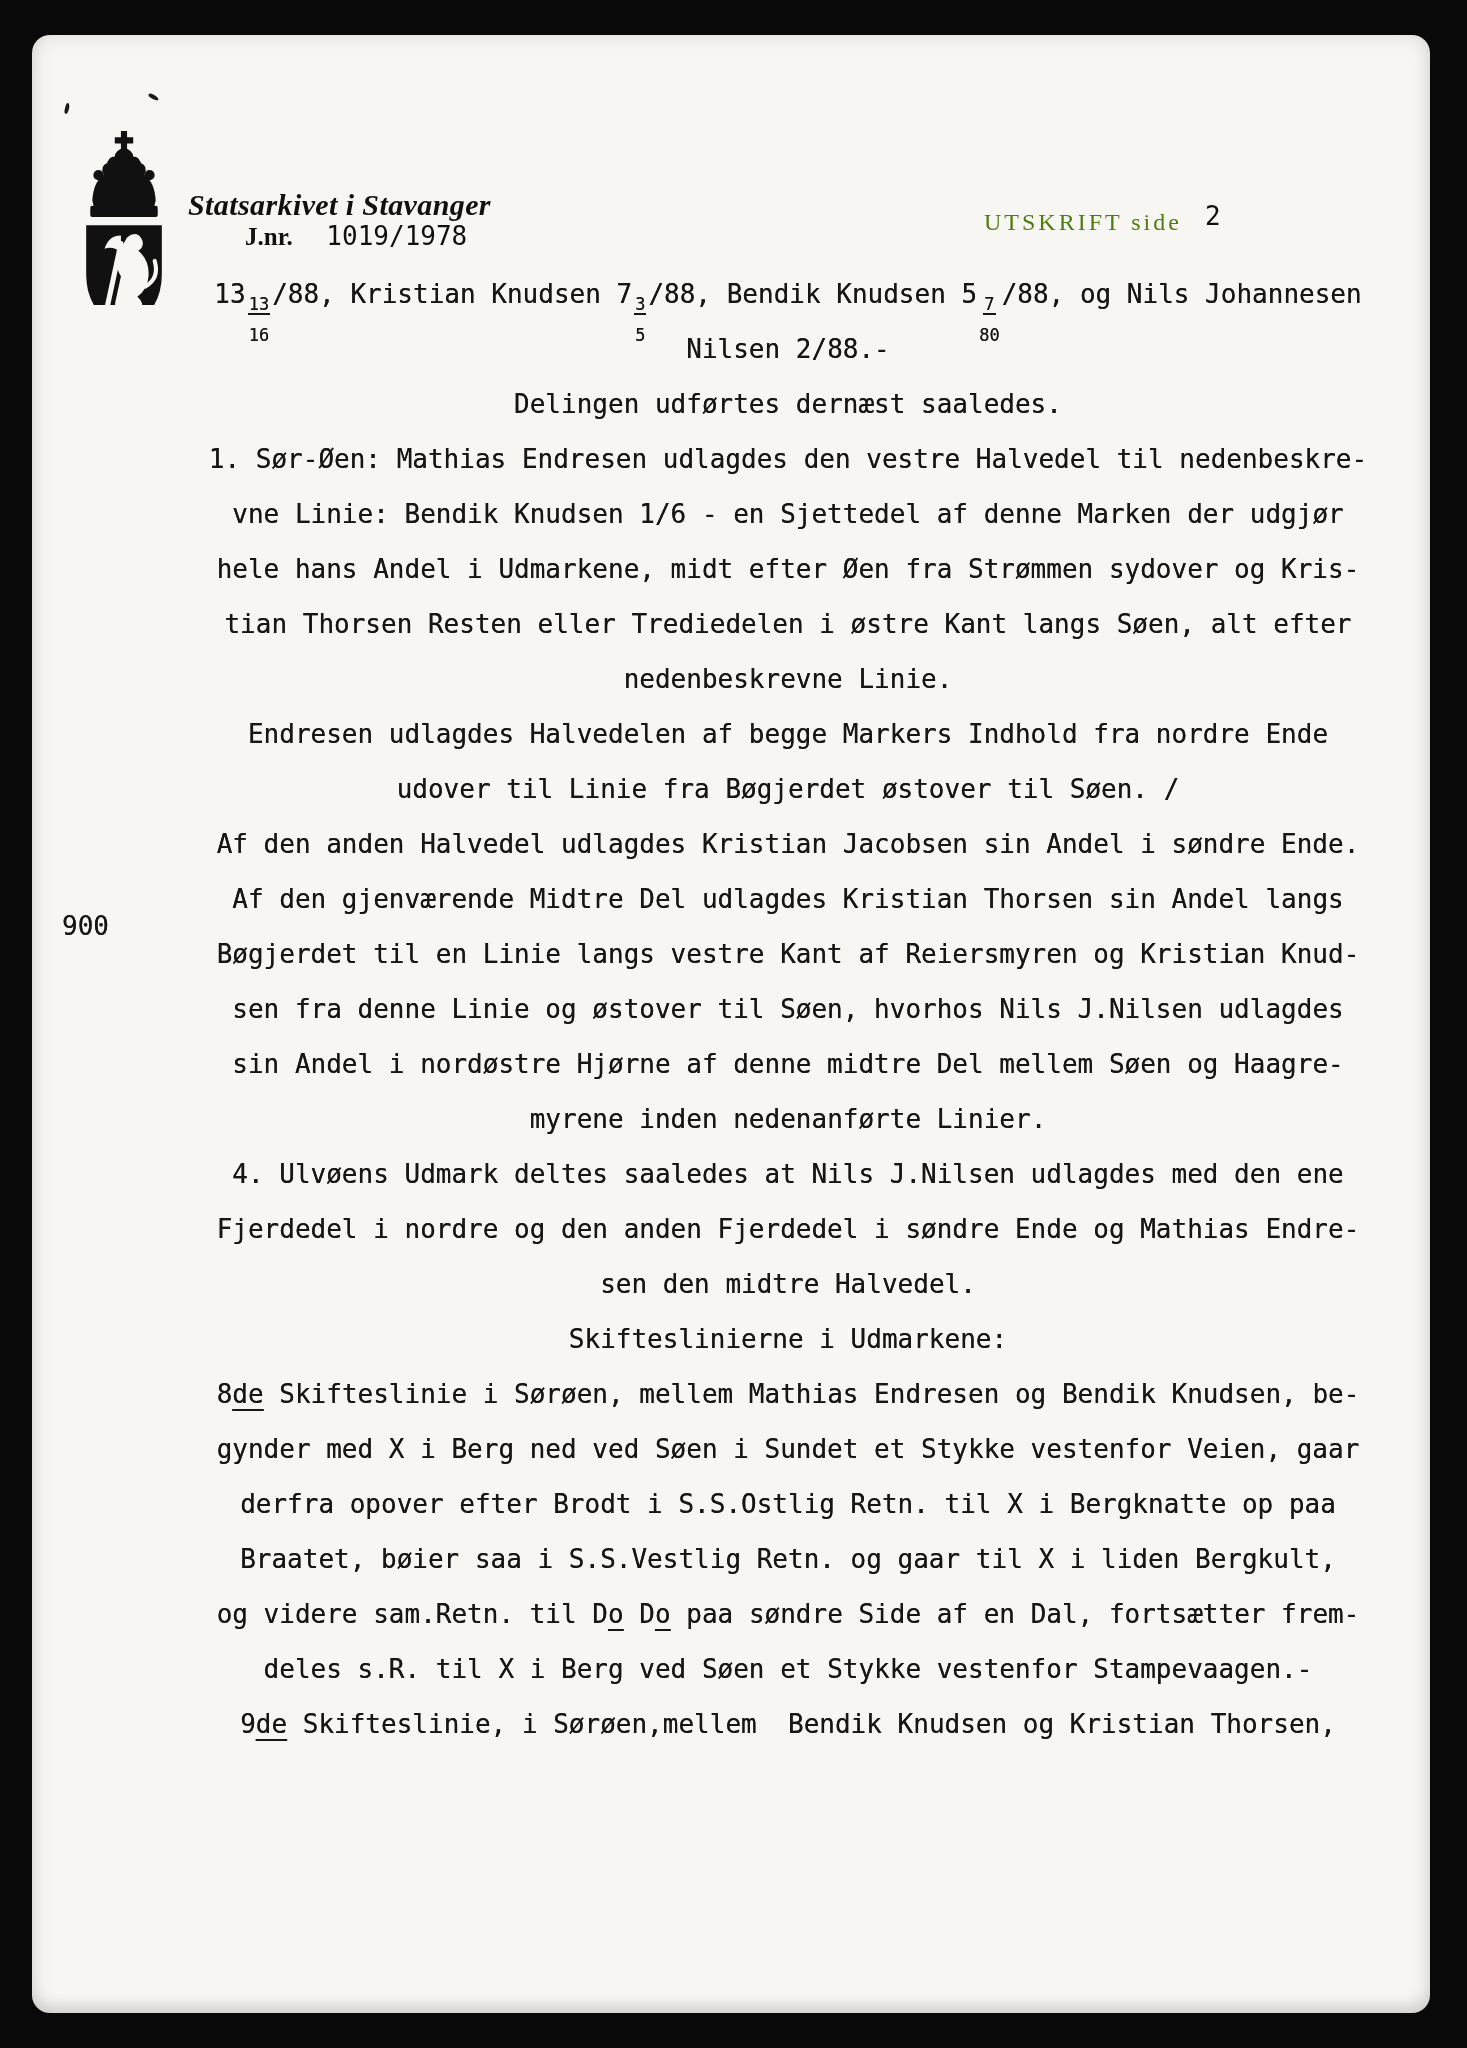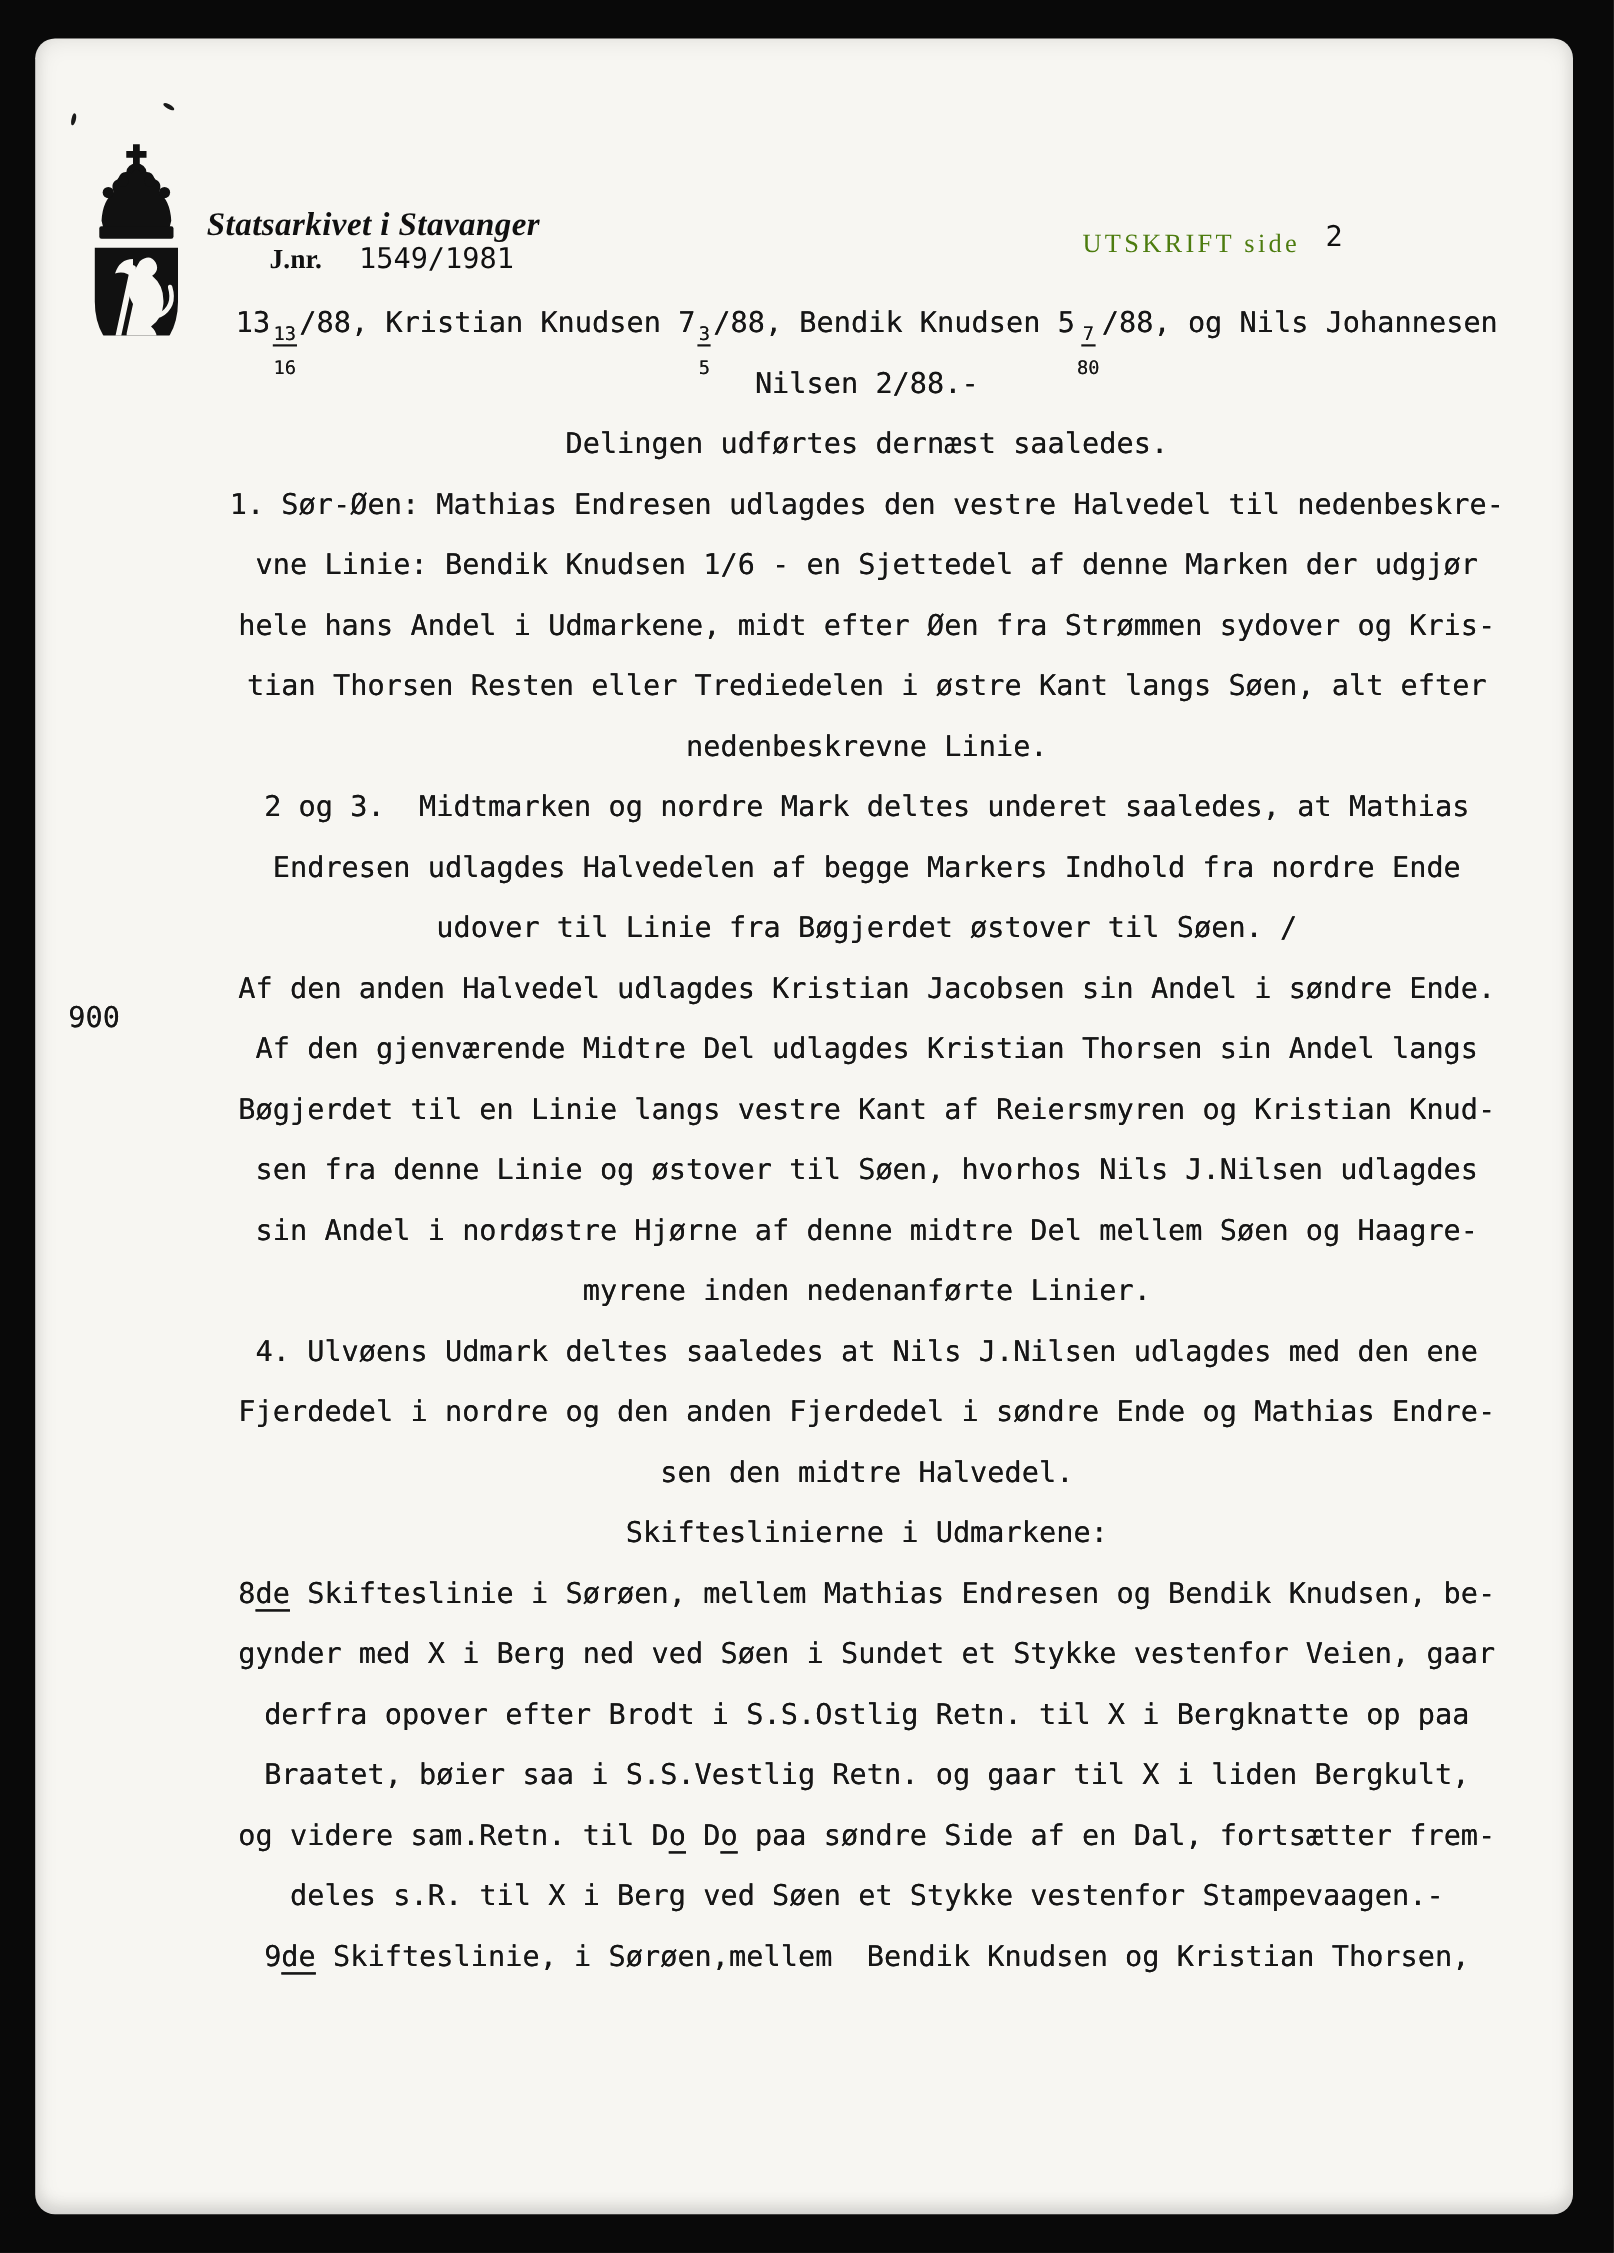--- a/index.html
+++ b/index.html
@@ -98,38 +98,37 @@
       <path d="M42,102 q-12,0 -16,13 q9,-3 16,4 z"></path>
 
       <path d="M48,104 q9,-7 14,1 q4,7 -3,12 q11,9 10,25 q-1,13 -11,20 q8,7 3,15 q-6,9 -17,4 q-10,-5 -7,-16 l5,-23 q-8,-13 -1,-24 q3,-8 7,-14 z"></path>
     </g>
   </svg>
 
   <div class="title">Statsarkivet i Stavanger</div>
 
   <div class="jnr-row">
     <span class="jnr-label">J.nr.</span>
-    <span class="jnr-value">1549/1981</span>
+    <span class="jnr-value">1019/1978</span>
   </div>
 
   <div class="utskrift">UTSKRIFT side</div>
   <div class="pageno">2</div>
 
   <div class="margin-note">900</div>
 
   <div class="body-text">
       <div class="line"><span class="whole">13</span><span class="frac"><span class="num">13</span><span class="den">16</span></span><span>/88, Kristian Knudsen </span><span class="whole">7</span><span class="frac"><span class="num">3</span><span class="den">5</span></span><span>/88, Bendik Knudsen </span><span class="whole">5</span><span class="frac"><span class="num">7</span><span class="den">80</span></span><span>/88, og Nils Johannesen</span></div>
       <div class="line"><span>Nilsen 2/88.-</span></div>
       <div class="line"><span>Delingen udførtes dernæst saaledes.</span></div>
       <div class="line"><span>1. Sør-Øen: Mathias Endresen udlagdes den vestre Halvedel til nedenbeskre-</span></div>
       <div class="line"><span>vne Linie: Bendik Knudsen 1/6 - en Sjettedel af denne Marken der udgjør</span></div>
       <div class="line"><span>hele hans Andel i Udmarkene, midt efter Øen fra Strømmen sydover og Kris-</span></div>
       <div class="line"><span>tian Thorsen Resten eller Trediedelen i østre Kant langs Søen, alt efter</span></div>
       <div class="line"><span>nedenbeskrevne Linie.</span></div>
-      <div class="line"><span>2 og 3.  Midtmarken og nordre Mark deltes underet saaledes, at Mathias</span></div>
       <div class="line"><span>Endresen udlagdes Halvedelen af begge Markers Indhold fra nordre Ende</span></div>
       <div class="line"><span>udover til Linie fra Bøgjerdet østover til Søen. /</span></div>
       <div class="line"><span>Af den anden Halvedel udlagdes Kristian Jacobsen sin Andel i søndre Ende.</span></div>
       <div class="line"><span>Af den gjenværende Midtre Del udlagdes Kristian Thorsen sin Andel langs</span></div>
       <div class="line"><span>Bøgjerdet til en Linie langs vestre Kant af Reiersmyren og Kristian Knud-</span></div>
       <div class="line"><span>sen fra denne Linie og østover til Søen, hvorhos Nils J.Nilsen udlagdes</span></div>
       <div class="line"><span>sin Andel i nordøstre Hjørne af denne midtre Del mellem Søen og Haagre-</span></div>
       <div class="line"><span>myrene inden nedenanførte Linier.</span></div>
       <div class="line"><span>4. Ulvøens Udmark deltes saaledes at Nils J.Nilsen udlagdes med den ene</span></div>
       <div class="line"><span>Fjerdedel i nordre og den anden Fjerdedel i søndre Ende og Mathias Endre-</span></div>

